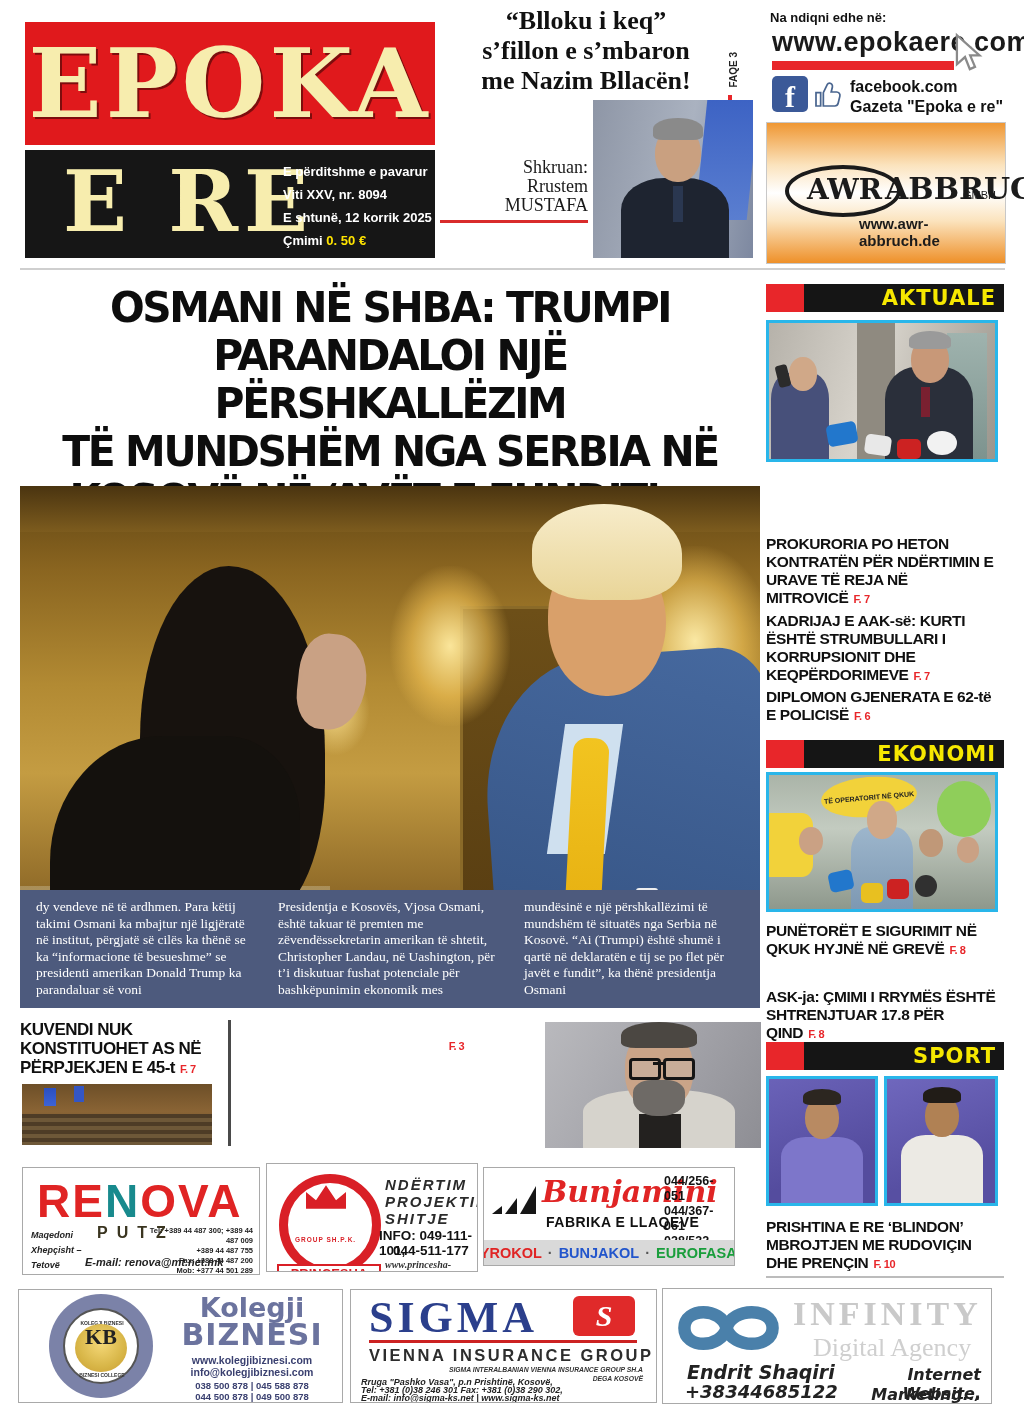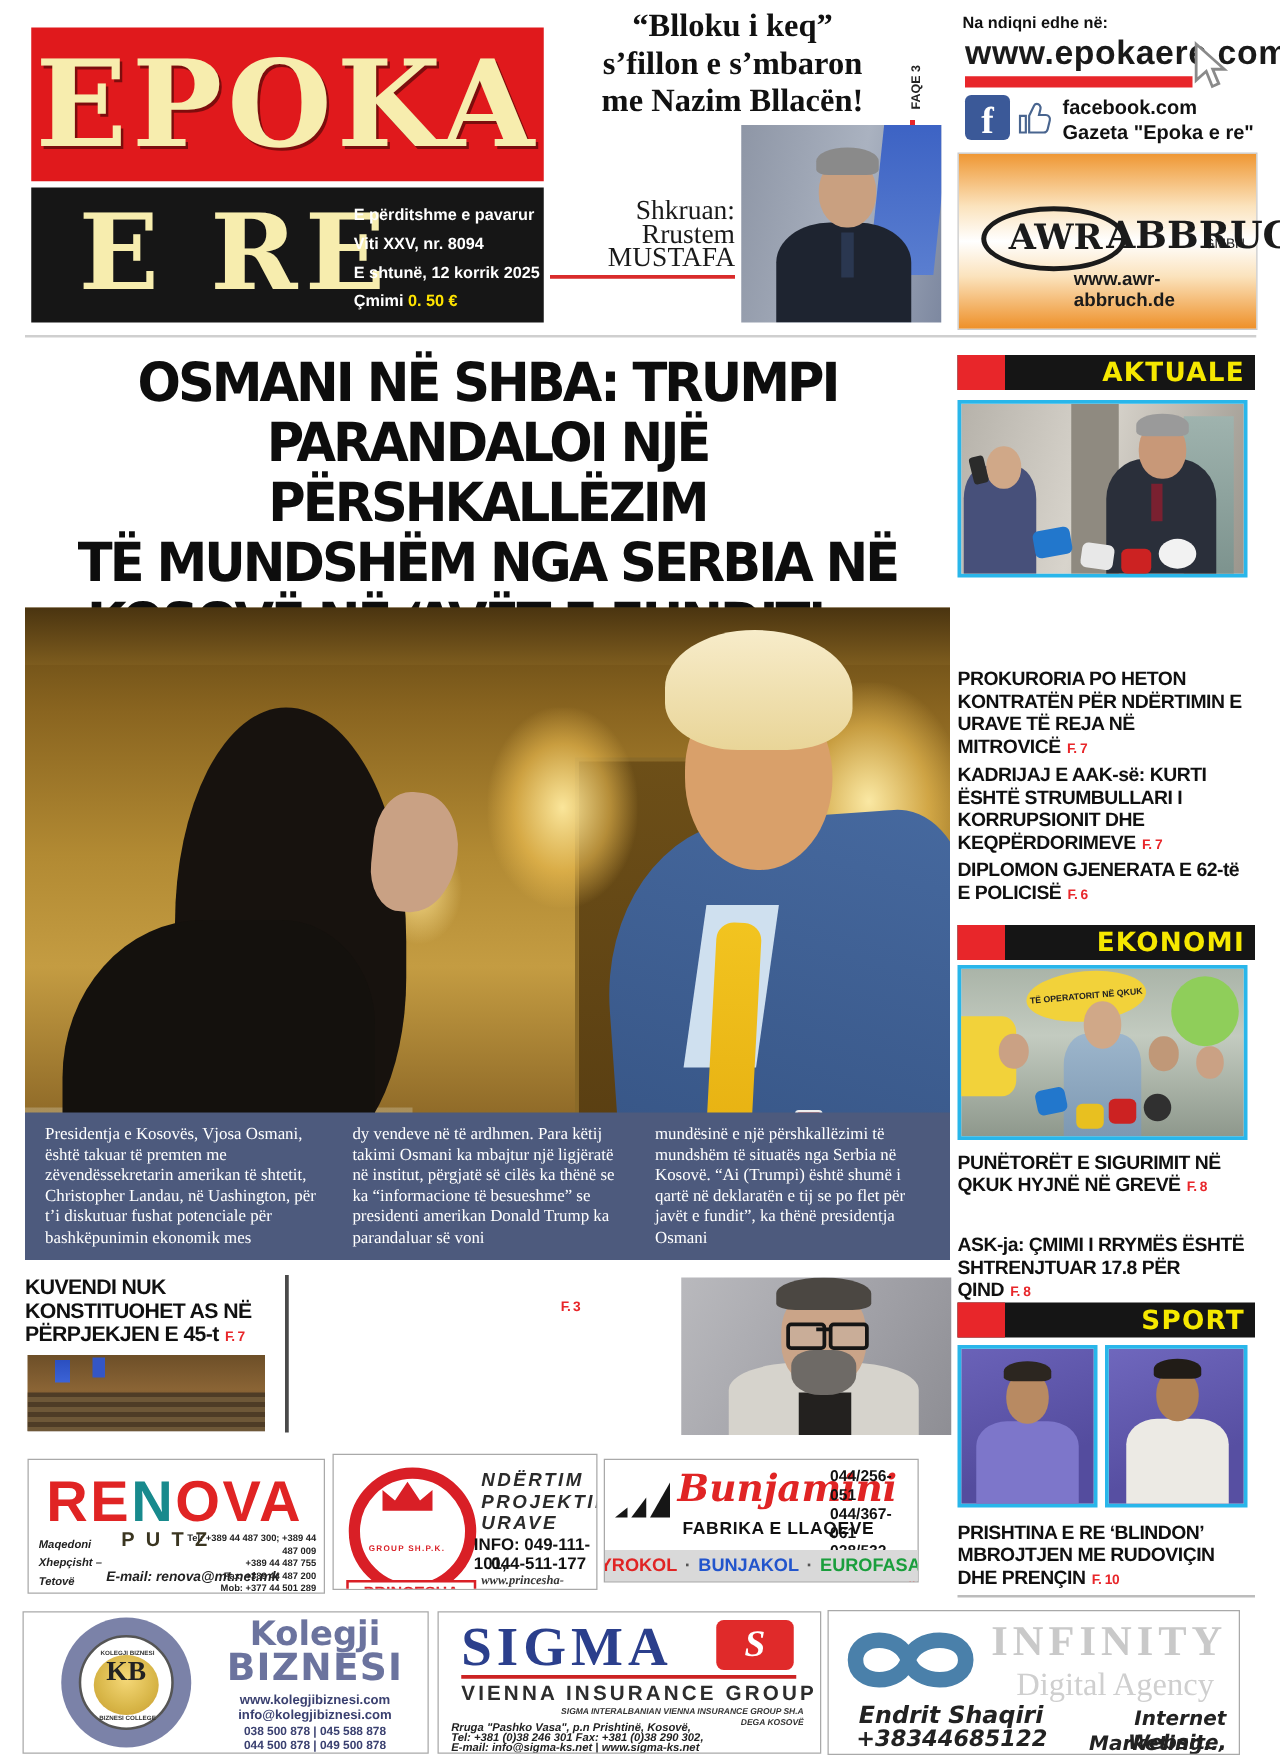--- a/index.html
+++ b/index.html
@@ -41,21 +41,21 @@
 
   <div class="abs serif" style="left:450px;top:6px;width:272px;text-align:center;font-weight:bold;font-size:26px;line-height:30px;color:#111;">
     <div>“Blloku i keq”</div>
     <div>s’fillon e s’mbaron</div>
     <div>me Nazim Bllacën!</div>
   </div>
   <div class="abs" style="left:728px;top:52px;width:14px;height:70px;">
     <span style="writing-mode:vertical-rl;transform:rotate(180deg);font:bold 10px 'Liberation Sans',sans-serif;color:#222;">FAQE 3</span>
     <div style="width:4px;height:11px;background:#e8262a;margin-top:3px;"></div>
   </div>
-  <div class="abs serif" style="left:440px;top:158px;width:148px;text-align:right;font-size:22px;line-height:19px;color:#1a1a1a;">
+  <div class="abs serif" style="left:440px;top:158px;width:148px;text-align:right;font-size:18px;line-height:19px;color:#1a1a1a;">
     <div>Shkruan:</div>
     <div>Rrustem MUSTAFA</div>
     <div style="height:3px;background:#d92b2b;margin-top:5px;"></div>
   </div>
 
   <div class="abs" style="left:593px;top:100px;width:160px;height:158px;background:linear-gradient(100deg,#8e96a6 0%,#aab2c0 55%,#7d88a0 100%);overflow:hidden;">
     <div class="abs" style="left:108px;top:0;width:52px;height:120px;background:linear-gradient(180deg,#3d63c4,#5a7ed0);transform:skewX(-6deg);"></div>
     <div class="abs" style="left:28px;top:78px;width:108px;height:80px;background:#1e2430;border-radius:40% 40% 0 0;"></div>
     <div class="abs" style="left:62px;top:26px;width:46px;height:56px;background:#c9a080;border-radius:48%;"></div>
     <div class="abs" style="left:60px;top:18px;width:50px;height:22px;background:#8a8a8a;border-radius:50% 50% 20% 20%;"></div>
@@ -113,22 +113,22 @@
     <div class="abs" style="left:278px;top:148px;width:68px;height:96px;background:#c9a184;border-radius:46% 54% 58% 42%;transform:rotate(6deg);"></div>
 
     <div class="abs" style="left:470px;top:168px;width:290px;height:360px;background:linear-gradient(200deg,#46699f,#33507f);border-radius:40% 18% 0 0;transform:rotate(-4deg);"></div>
     <div class="abs" style="left:536px;top:238px;width:58px;height:130px;background:#cfe0ef;transform:skewX(-8deg);"></div>
     <div class="abs" style="left:548px;top:252px;width:36px;height:220px;background:linear-gradient(180deg,#f2c420,#e4ac0e);border-radius:14px;transform:rotate(3deg);"></div>
     <div class="abs" style="left:528px;top:60px;width:118px;height:150px;background:#d9a06a;border-radius:48% 52% 50% 50%;"></div>
     <div class="abs" style="left:512px;top:18px;width:150px;height:96px;background:linear-gradient(180deg,#f7ecca,#e9d598);border-radius:55% 60% 40% 45%;"></div>
     <div class="abs" style="left:616px;top:402px;width:18px;height:24px;background:#cc3333;border:2px solid #eee;border-radius:3px;"></div>
 
     <div class="abs" style="left:0;bottom:0;width:740px;height:118px;background:#4d5a7d;display:flex;gap:22px;padding:9px 16px;box-sizing:border-box;">
+      <div class="serif" style="width:228px;color:#fff;font-size:13.5px;line-height:16.5px;">dy vendeve në të ardhmen. Para këtij takimi Osmani ka mbajtur një ligjëratë në institut, përgjatë së cilës ka thënë se ka “informacione të besueshme” se presidenti amerikan Donald Trump ka parandaluar së voni</div>
       <div class="serif" style="width:232px;color:#fff;font-size:13.5px;line-height:16.5px;">Presidentja e Kosovës, Vjosa Osmani, është takuar të premten me zëvendëssekretarin amerikan të shtetit, Christopher Landau, në Uashington, për t’i diskutuar fushat potenciale për bashkëpunimin ekonomik mes</div>
-      <div class="serif" style="width:228px;color:#fff;font-size:13.5px;line-height:16.5px;">dy vendeve në të ardhmen. Para këtij takimi Osmani ka mbajtur një ligjëratë në institut, përgjatë së cilës ka thënë se ka “informacione të besueshme” se presidenti amerikan Donald Trump ka parandaluar së voni</div>
       <div class="serif" style="width:228px;color:#fff;font-size:13.5px;line-height:16.5px;">mundësinë e një përshkallëzimi të mundshëm të situatës nga Serbia në Kosovë. “Ai (Trumpi) është shumë i qartë në deklaratën e tij se po flet për javët e fundit”, ka thënë presidentja Osmani</div>
     </div>
   </div>
 
   <div class="abs secbar" style="left:766px;top:284px;width:238px;">
     <div class="red"></div>
     <span class="lbl">AKTUALE</span>
   </div>
   <div class="abs cyanph" style="left:766px;top:320px;width:226px;height:136px;background:linear-gradient(105deg,#b6b2aa 0%,#d8d4cc 45%,#9a958c 100%);">
     <div class="abs" style="left:88px;top:0;width:38px;height:136px;background:#8f8a80;"></div>
@@ -246,21 +246,21 @@
   <div class="abs adbox" style="left:266px;top:1163px;width:210px;height:107px;">
     <div class="abs round" style="left:12px;top:10px;width:84px;height:84px;border:9px solid #d91f26;"></div>
     <svg class="abs" style="left:34px;top:18px;" width="50" height="30" viewBox="0 0 30 18">
       <path d="M3 16 L3 6 L9 11 L15 2 L21 11 L27 6 L27 16 Z" fill="#d91f26"></path>
     </svg>
     <div class="abs" style="left:10px;top:52px;width:100px;background:#fff;border:2px solid #d91f26;text-align:center;font:bold 13px 'Liberation Sans',sans-serif;color:#d91f26;margin-top:48px;">PRINCESHA</div>
     <div class="abs" style="left:28px;top:72px;font:bold 6.5px 'Liberation Sans',sans-serif;color:#d91f26;letter-spacing:1px;">GROUP SH.P.K.</div>
     <div class="abs" style="left:118px;top:12px;font-weight:bold;font-style:italic;font-size:15px;line-height:17px;letter-spacing:2px;color:#2b2b2b;">
       <div>NDËRTIM</div>
       <div>PROJEKTIM</div>
-      <div>URAVE</div>
+      <div>SHITJE</div>
     </div>
     <div class="abs" style="left:112px;top:64px;font-weight:bold;font-size:13.5px;color:#111;">INFO: 049-111-101,</div>
     <div class="abs" style="left:126px;top:79px;font-weight:bold;font-size:13.5px;color:#111;">044-511-177</div>
     <div class="abs serif" style="left:118px;top:95px;font-style:italic;font-weight:bold;font-size:10px;color:#333;">www.princesha-ks.com</div>
   </div>
 
   <div class="abs adbox" style="left:483px;top:1167px;width:250px;height:97px;">
     <svg class="abs" style="left:6px;top:16px;" width="52" height="34" viewBox="0 0 52 34">
       <polygon points="2,30 12,22 12,30" fill="#161616"></polygon>
       <polygon points="15,30 27,14 27,30" fill="#161616"></polygon>

